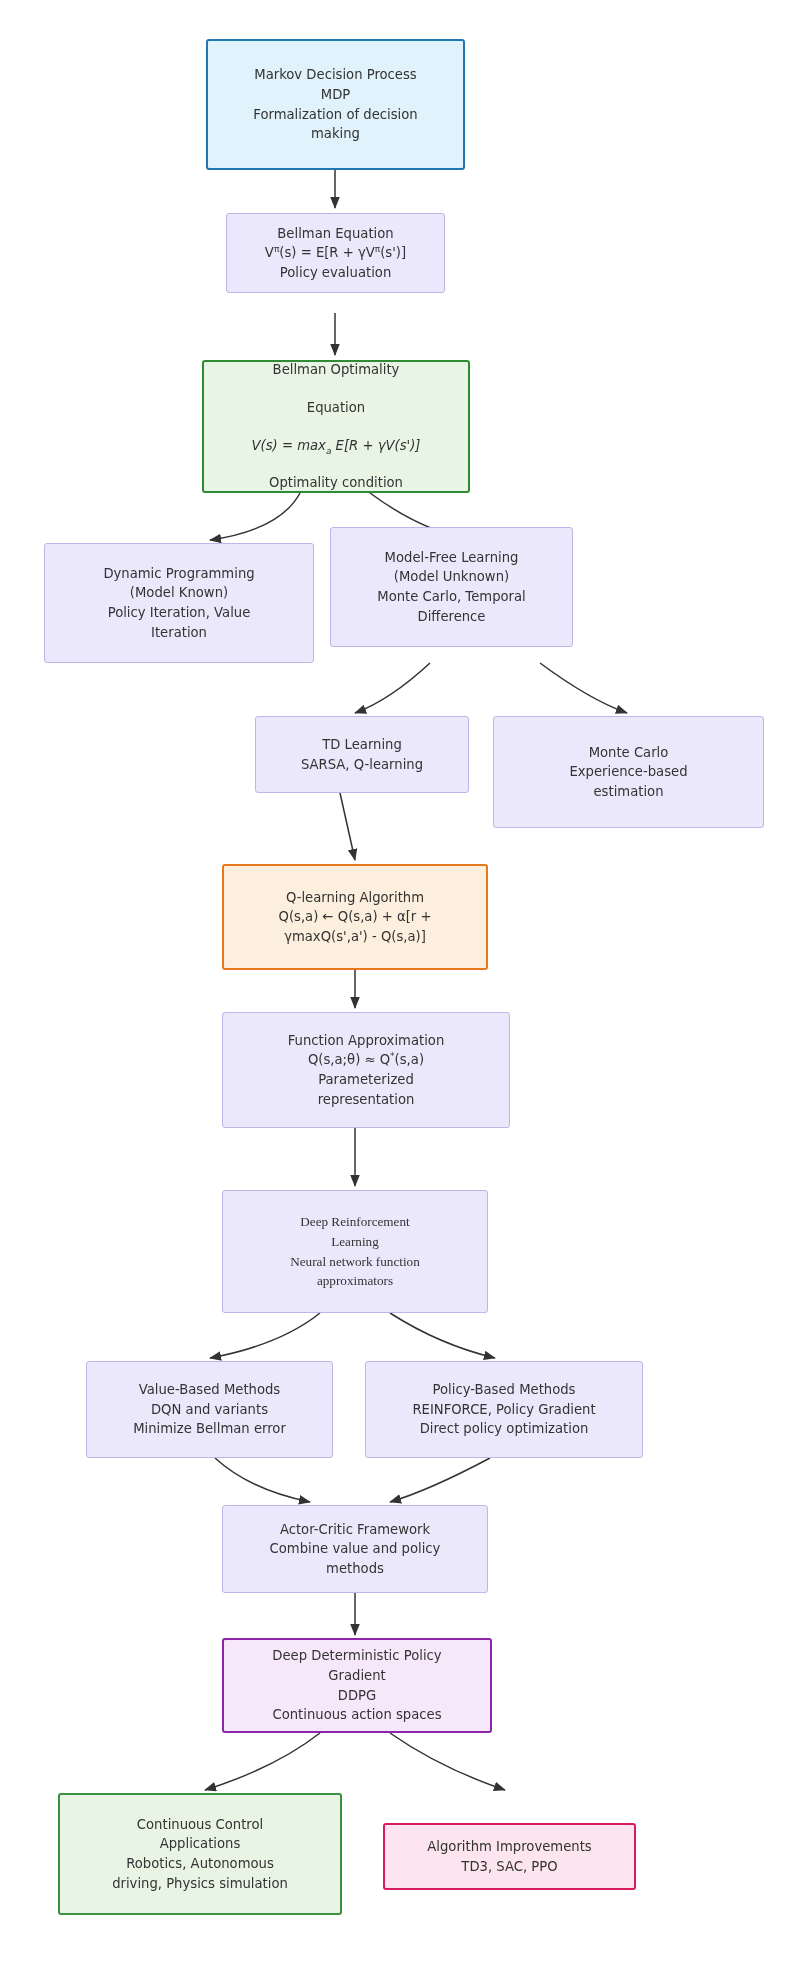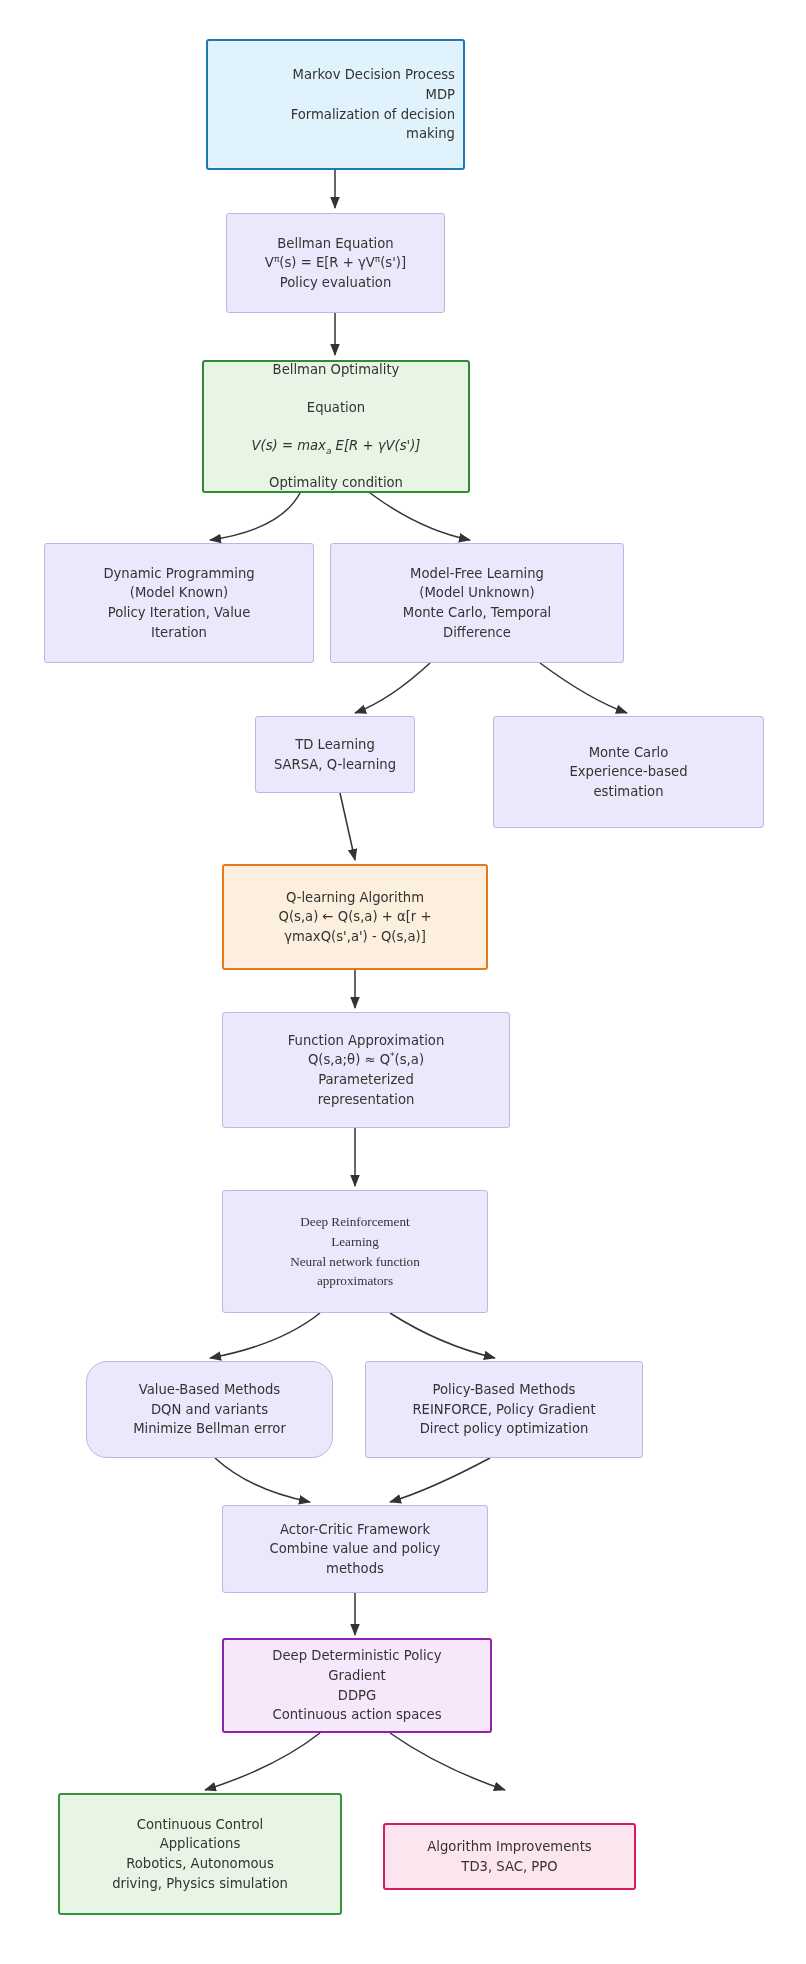--- a/index.html
+++ b/index.html
@@ -53,55 +53,55 @@
       <path d="M320,1313 Q280,1345 210,1358"></path>
       <path d="M390,1313 Q440,1345 495,1358"></path>
       <path d="M215,1458 Q250,1490 310,1502"></path>
       <path d="M490,1458 Q430,1490 390,1502"></path>
       <path d="M355,1593 L355,1635"></path>
       <path d="M320,1733 Q275,1768 205,1790"></path>
       <path d="M390,1733 Q440,1768 505,1790"></path>
     </g>
   </svg>
 
-  <div class="node n-blue" style="left:206px;top:39px;width:259px;height:131px;align-items:flex-end;">
+  <div class="node n-blue" style="left:206px;top:39px;width:259px;height:131px;">
     <span class="ln">Markov Decision Process</span>
     <span class="ln">MDP</span>
     <span class="ln">Formalization of decision</span>
     <span class="ln">making</span>
   </div>
 
-  <div class="node n-lav" style="left:226px;top:213px;width:219px;height:100px;">
+  <div class="node n-lav" style="left:226px;top:213px;width:219px;height:80px;">
     <span class="ln">Bellman Equation</span>
     <span class="ln">V<sup>π</sup>(s) = E[R + γV<sup>π</sup>(s')]</span>
     <span class="ln">Policy evaluation</span>
   </div>
 
   <div class="node n-green" style="left:202px;top:360px;width:268px;height:133px;">
     <span class="ln">Bellman Optimality</span>
     <span class="ln">Equation</span>
     <span class="ln it">V(s) = max<sub>a</sub> E[R + γV(s')]</span>
     <span class="ln">Optimality condition</span>
   </div>
 
   <div class="node n-lav" style="left:44px;top:543px;width:270px;height:120px;">
     <span class="ln">Dynamic Programming</span>
     <span class="ln">(Model Known)</span>
     <span class="ln">Policy Iteration, Value</span>
     <span class="ln">Iteration</span>
   </div>
 
-  <div class="node n-lav" style="left:330px;top:543px;width:294px;height:120px;">
+  <div class="node n-lav" style="left:330px;top:527px;width:243px;height:120px;">
     <span class="ln">Model-Free Learning</span>
     <span class="ln">(Model Unknown)</span>
     <span class="ln">Monte Carlo, Temporal</span>
     <span class="ln">Difference</span>
   </div>
 
-  <div class="node n-lav" style="left:255px;top:716px;width:160px;height:77px;">
+  <div class="node n-lav" style="left:255px;top:716px;width:214px;height:77px;">
     <span class="ln">TD Learning</span>
     <span class="ln">SARSA, Q-learning</span>
   </div>
 
   <div class="node n-lav" style="left:493px;top:716px;width:271px;height:112px;">
     <span class="ln">Monte Carlo</span>
     <span class="ln">Experience-based</span>
     <span class="ln">estimation</span>
   </div>
 
@@ -118,21 +118,21 @@
     <span class="ln">representation</span>
   </div>
 
   <div class="node n-lav" style="left:222px;top:1190px;width:266px;height:123px;font-family:Liberation Serif, serif;">
     <span class="ln">Deep Reinforcement</span>
     <span class="ln">Learning</span>
     <span class="ln">Neural network function</span>
     <span class="ln">approximators</span>
   </div>
 
-  <div class="node n-lav" style="left:86px;top:1361px;width:247px;height:97px;border-radius:21px;">
+  <div class="node n-lav" style="left:86px;top:1361px;width:247px;height:97px;">
     <span class="ln">Value-Based Methods</span>
     <span class="ln">DQN and variants</span>
     <span class="ln">Minimize Bellman error</span>
   </div>
 
   <div class="node n-lav" style="left:222px;top:1505px;width:266px;height:88px;">
     <span class="ln">Actor-Critic Framework</span>
     <span class="ln">Combine value and policy</span>
     <span class="ln">methods</span>
   </div>

